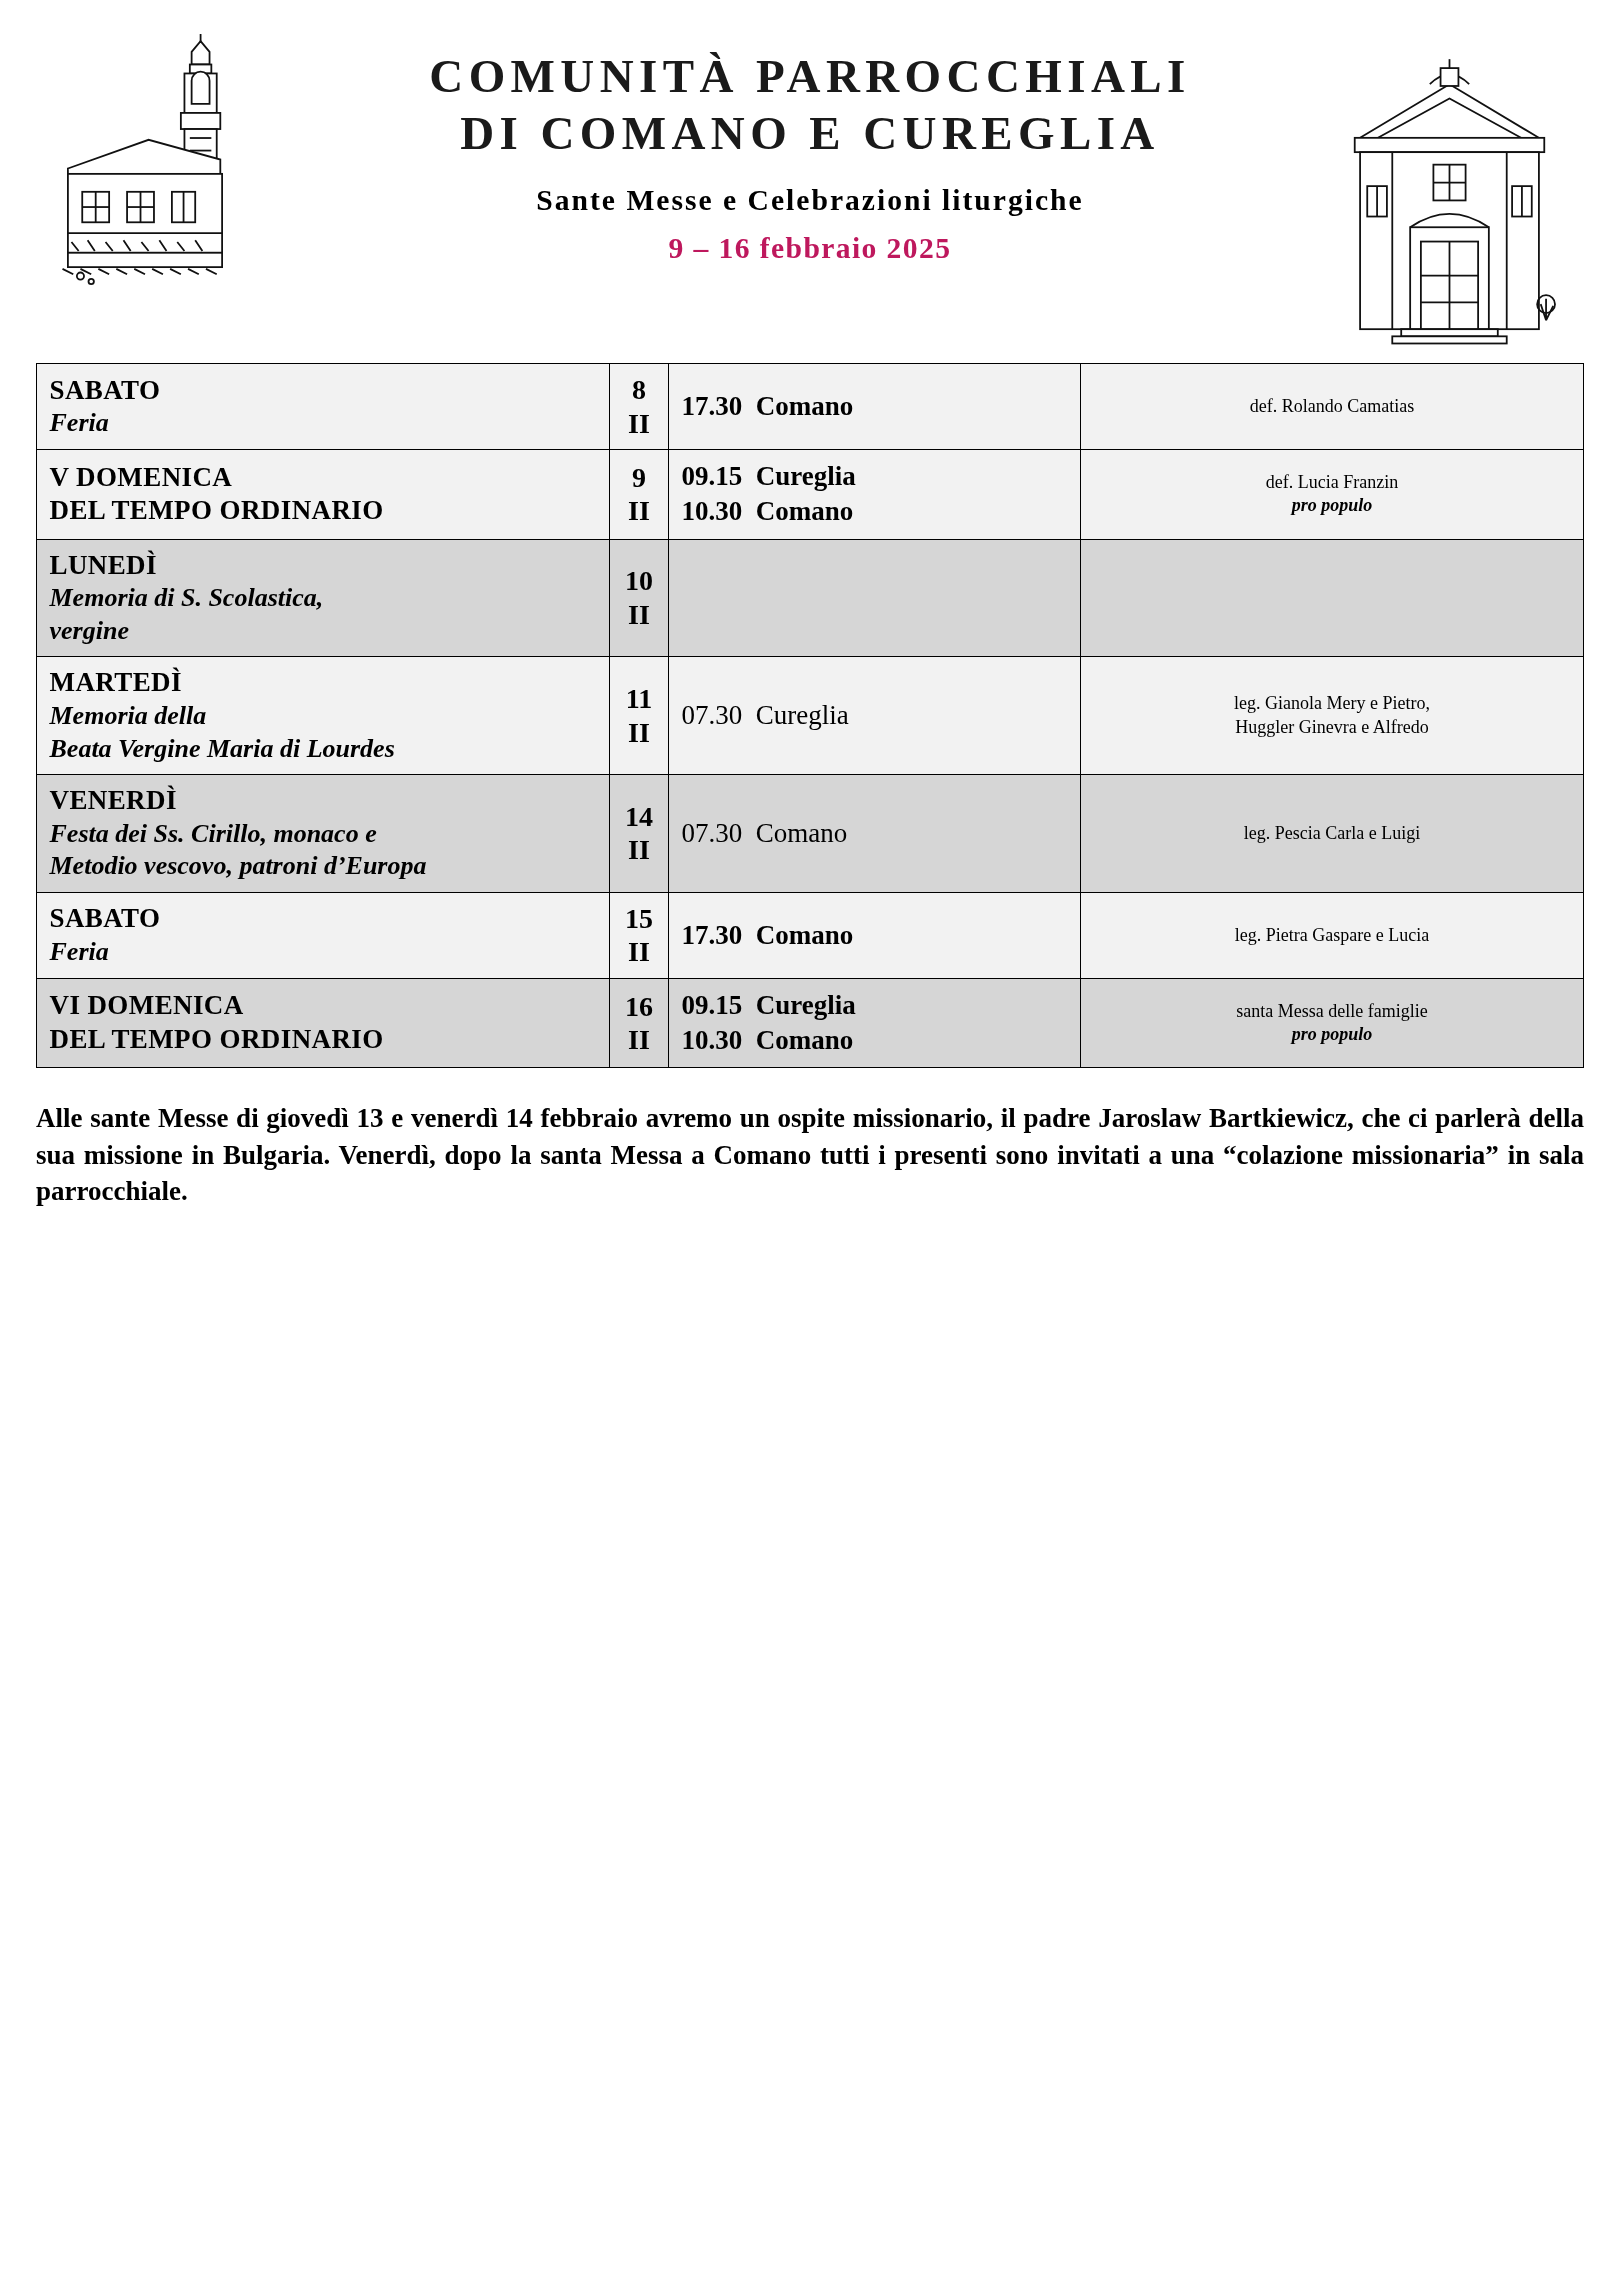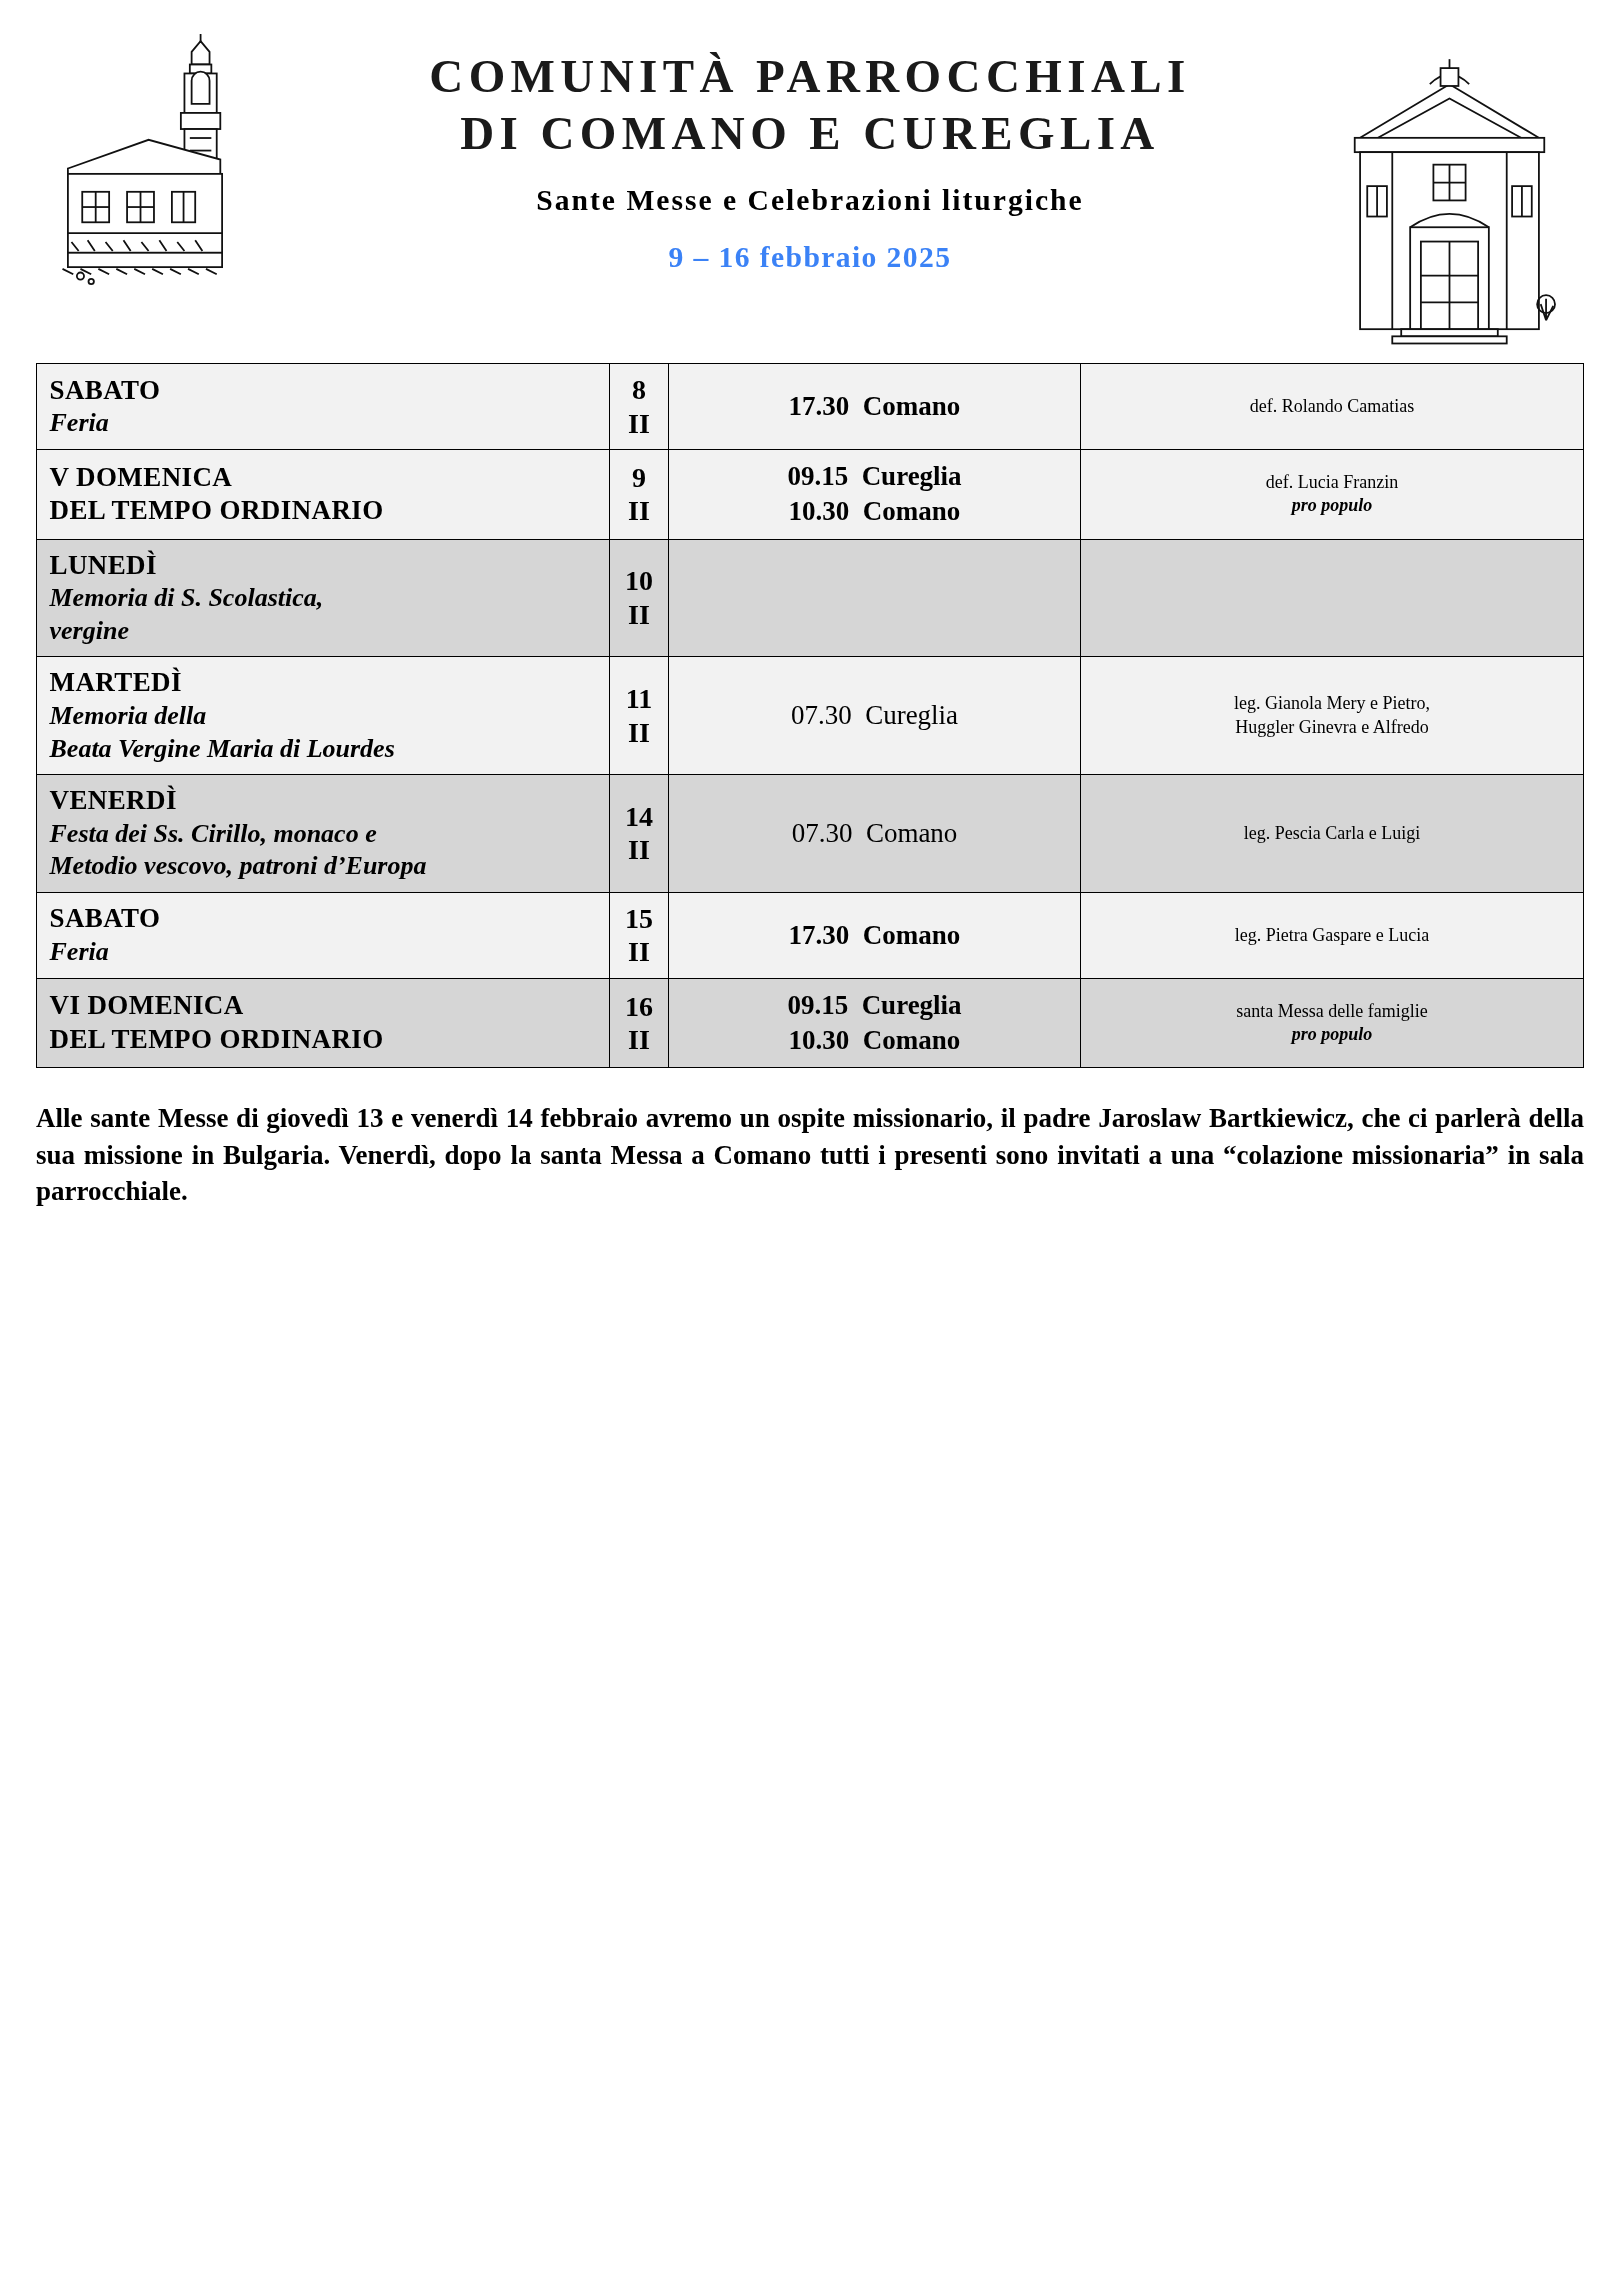--- a/index.html
+++ b/index.html
@@ -61,22 +61,22 @@
     font-size: 29.6px;
     letter-spacing: 2px;
     margin-top: 21.5px;
     color: #000000;
   }
   .subtitle2 {
     font-family: "Liberation Serif", serif;
     font-weight: bold;
     font-size: 29.6px;
     letter-spacing: 1.4px;
-    margin-top: 24px;
-    color: #3b82f6;
+    margin-top: 15px;
+    color: #be185d;
   }
 
   
   table.schedule {
     width: 100%;
     border-collapse: collapse;
     table-layout: fixed;
     margin-top: 7.2px;
   }
   table.schedule td {
@@ -110,21 +110,21 @@
     font-size: 28px;
     line-height: 1.2;
     padding-left: 1.8px;
     padding-right: 1.8px;
   }
   td.times {
     font-size: 27px;
     line-height: 1.3;
     padding-left: 23px;
   }
-  td.times .t-line { white-space: pre; text-align: center; }
+  td.times .t-line { white-space: pre; }
   td.times.bold .t-line { font-weight: bold; }
   td.notes {
     text-align: center;
     font-size: 18px;
     line-height: 1.3;
   }
   td.notes .n-em { font-weight: bold; font-style: italic; }
 
   
   .footer {

